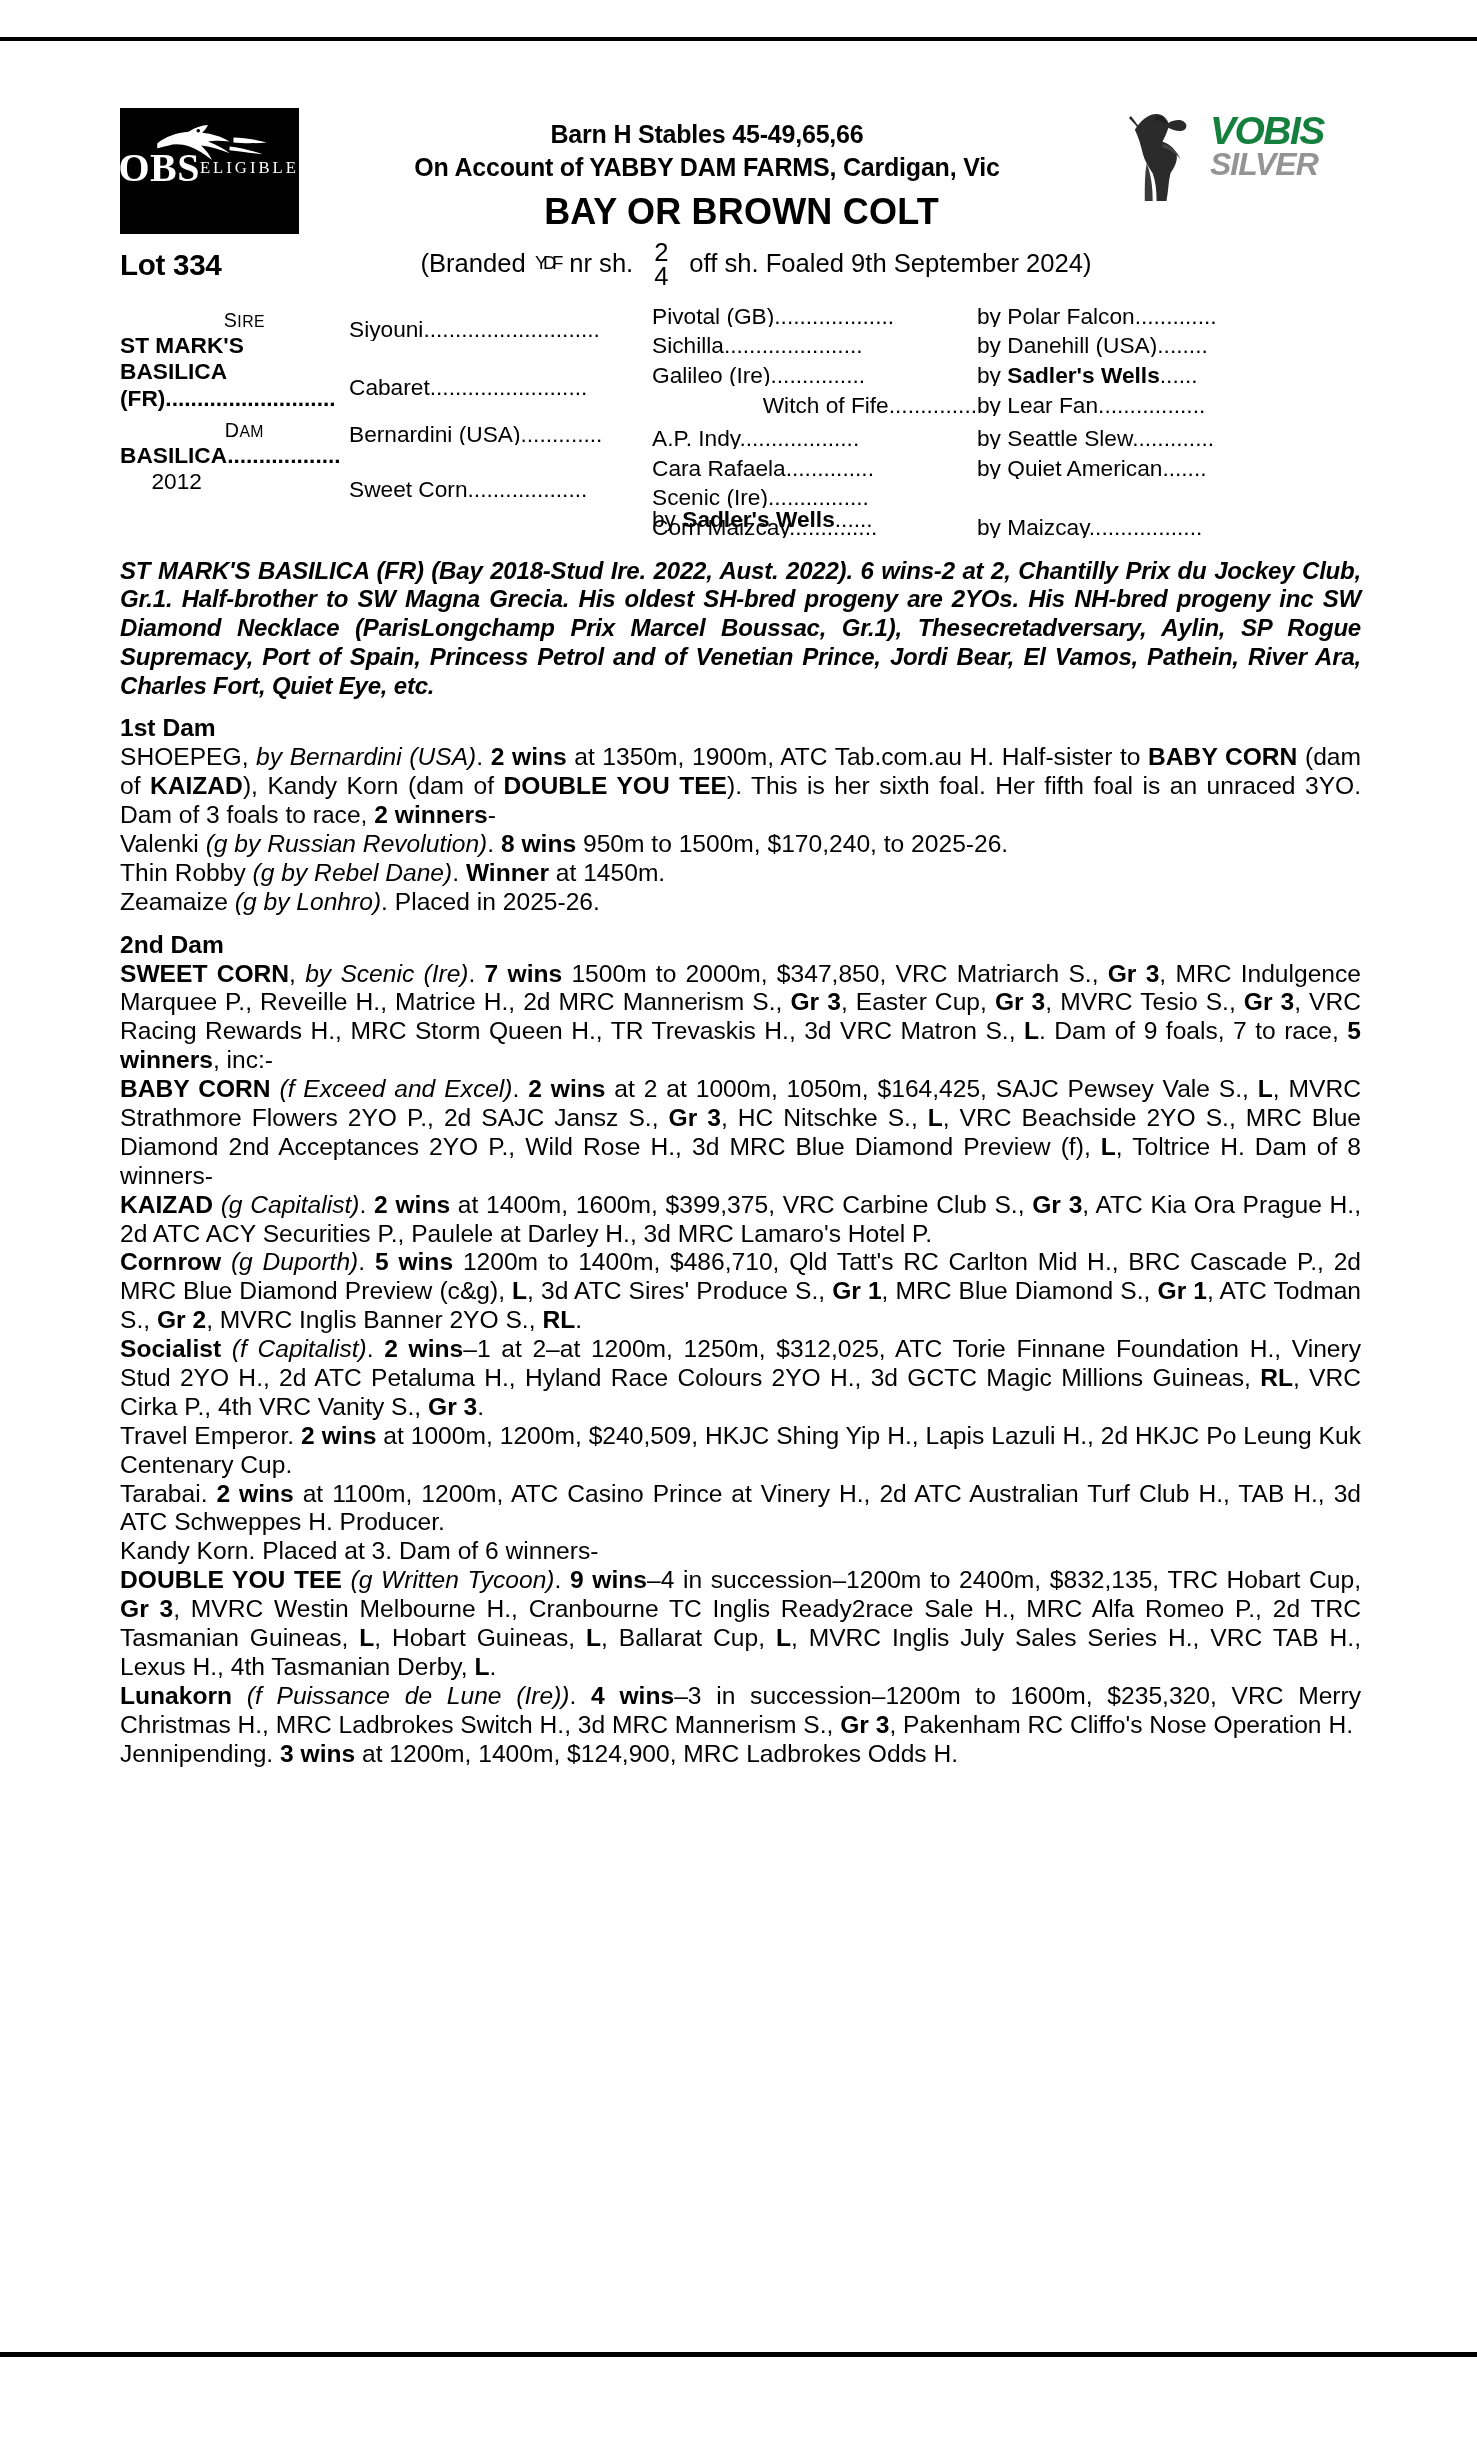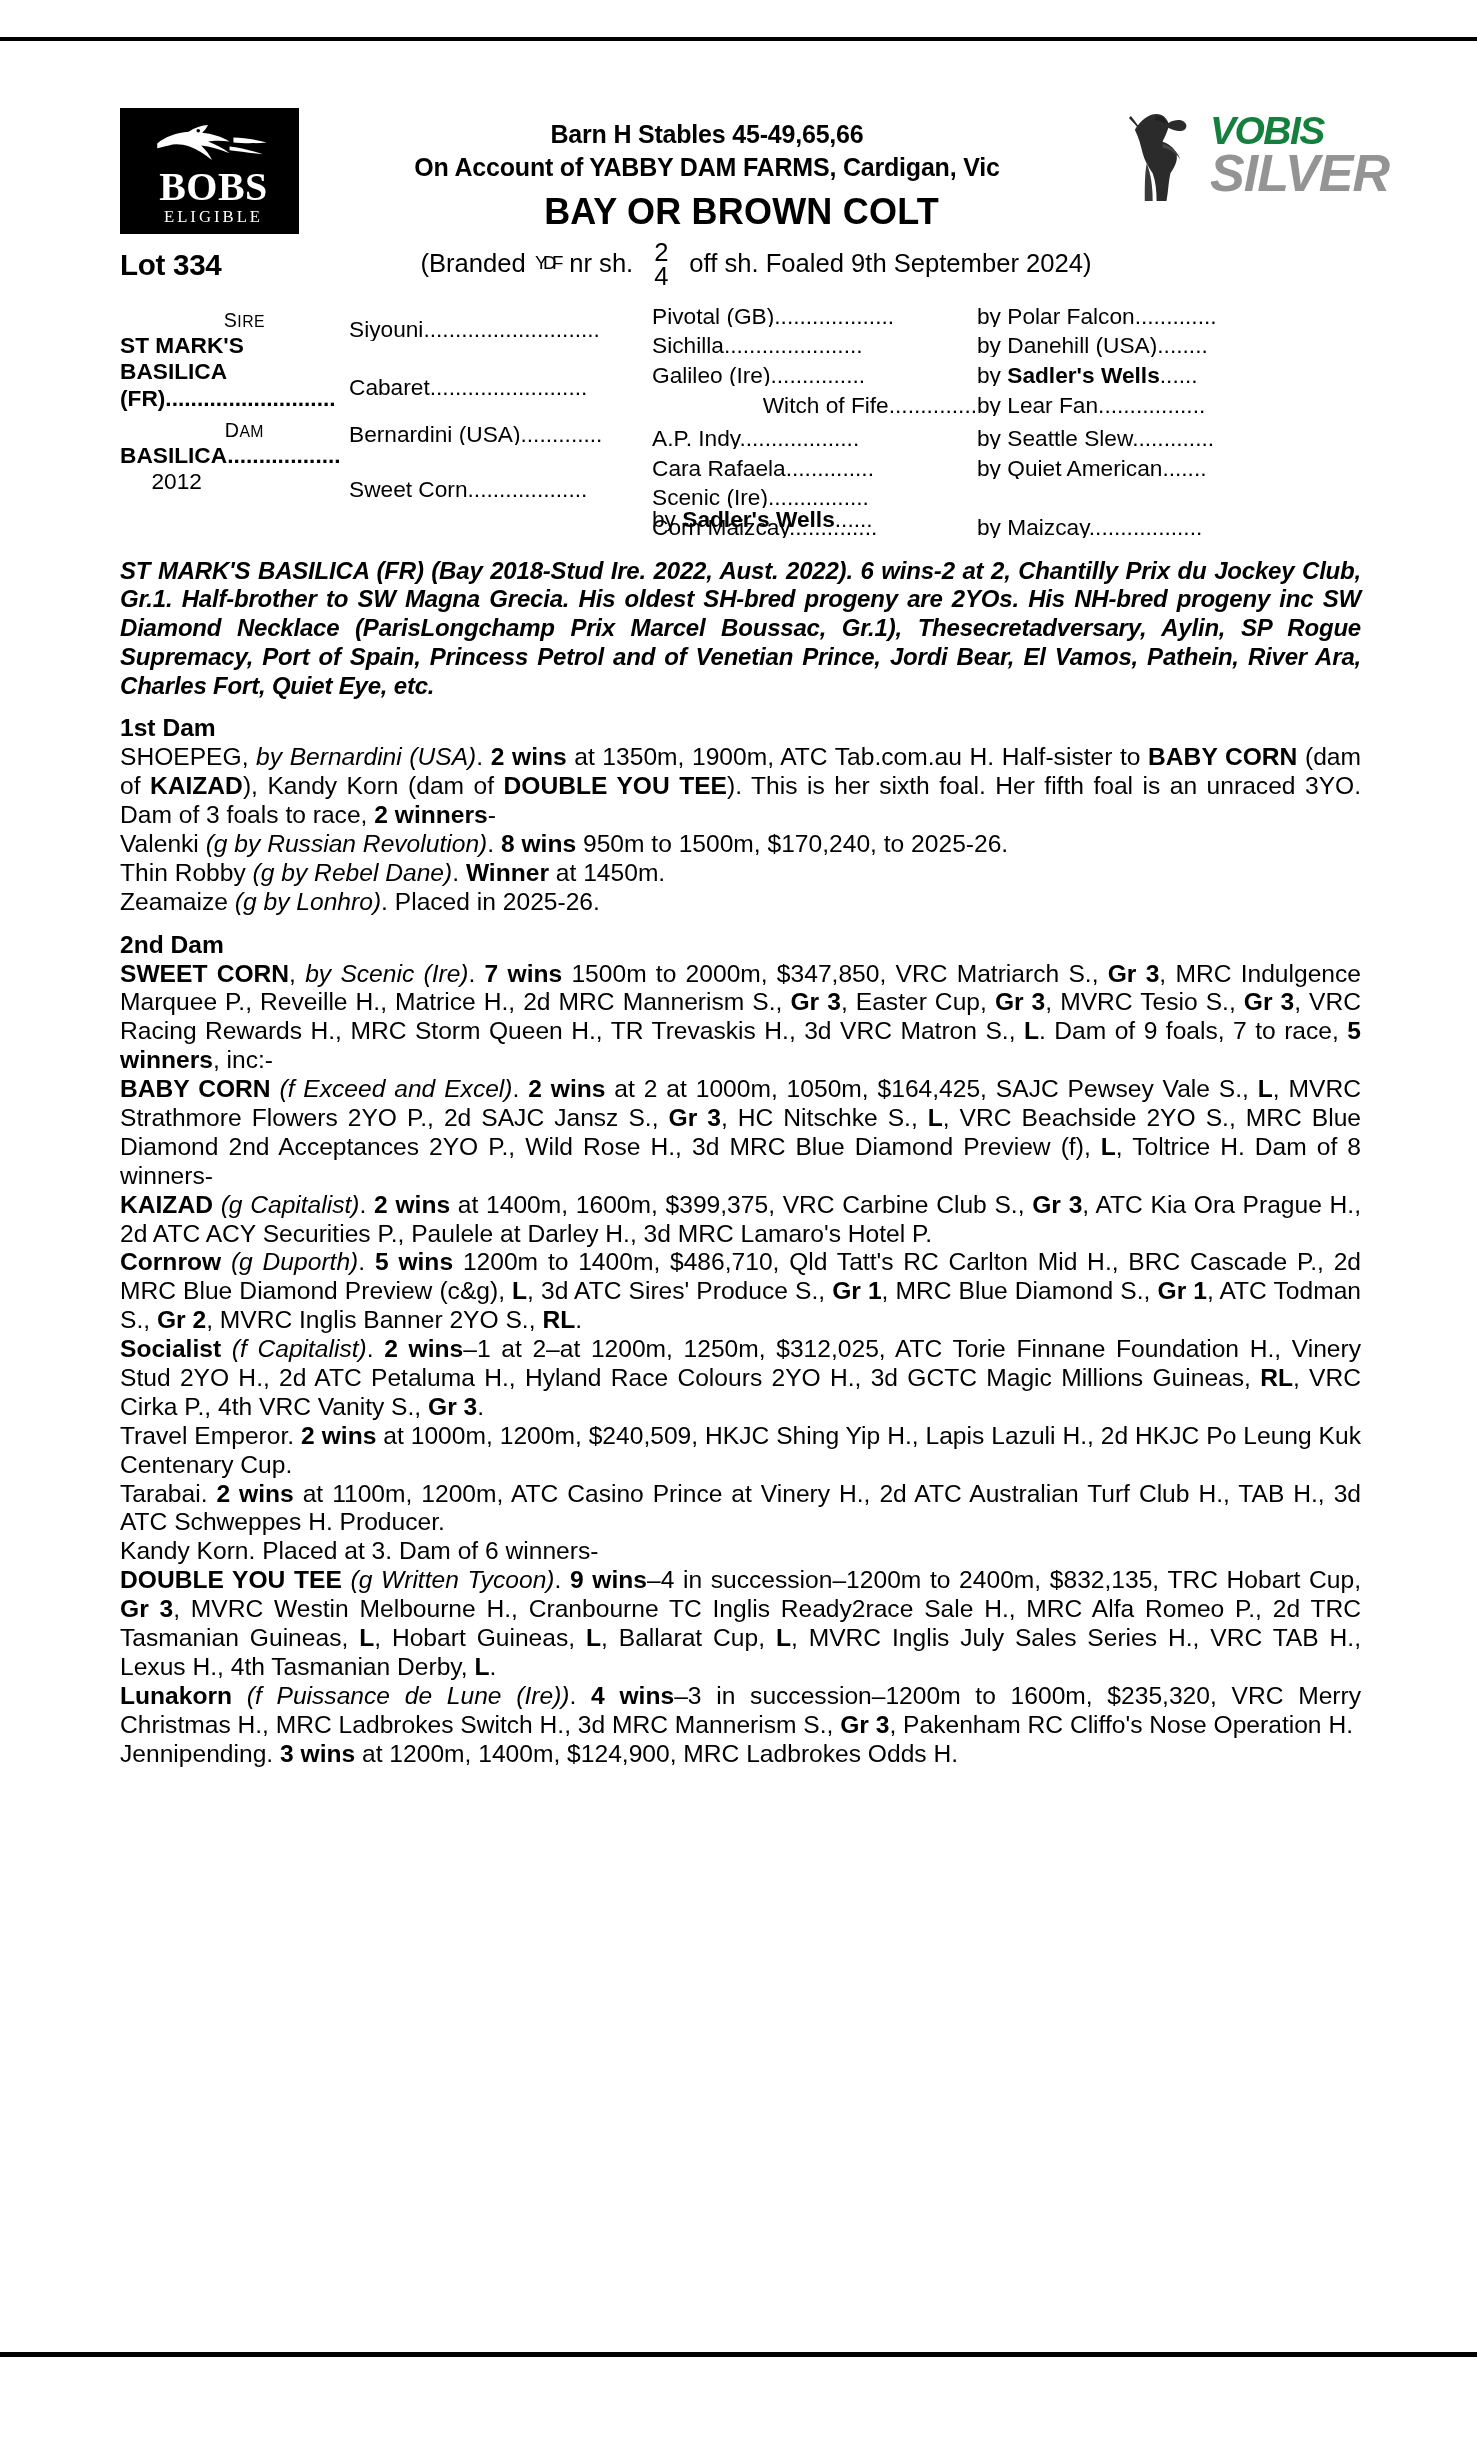--- a/index.html
+++ b/index.html
@@ -51,21 +51,21 @@
   }
   .bobs-logo {
     position: absolute;
     left: 0;
     top: 0;
     width: 179px;
     height: 126px;
     background: #000;
     color: #fff;
     display: flex;
-    flex-direction: column;
+    flex-direction: row;
     align-items: center;
     justify-content: flex-end;
     padding-bottom: 6.9px;
     box-sizing: border-box;
     padding-left: 8px;
   }
   .bobs-horse {
     position: absolute;
     top: 11.8px;
     left: 50%;
@@ -103,21 +103,21 @@
     height: 99px;
   }
   .vobis-mark { position:absolute; left:0; top:2px; width:83px; height:95px; }
   .vobis-text { position:absolute; left:87px; top:5.9px; }
   .vobis-top {
     font-size: 39px; font-weight: bold; font-style: italic;
     color:#15803d; letter-spacing:-1.5px; line-height:0.96;
     font-family:Liberation Sans, sans-serif;
   }
   .vobis-bot {
-    font-size: 52px; font-weight: bold; font-style: italic;
+    font-size: 32px; font-weight: bold; font-style: italic;
     color:#949494; letter-spacing:-1px; line-height:0.96;
     font-family:"Liberation Sans", sans-serif;
   }
   .barn-block {
     position: absolute;
     left: 179px;
     right: 246px;
     top: 9.9px;
     text-align: center;
   }

